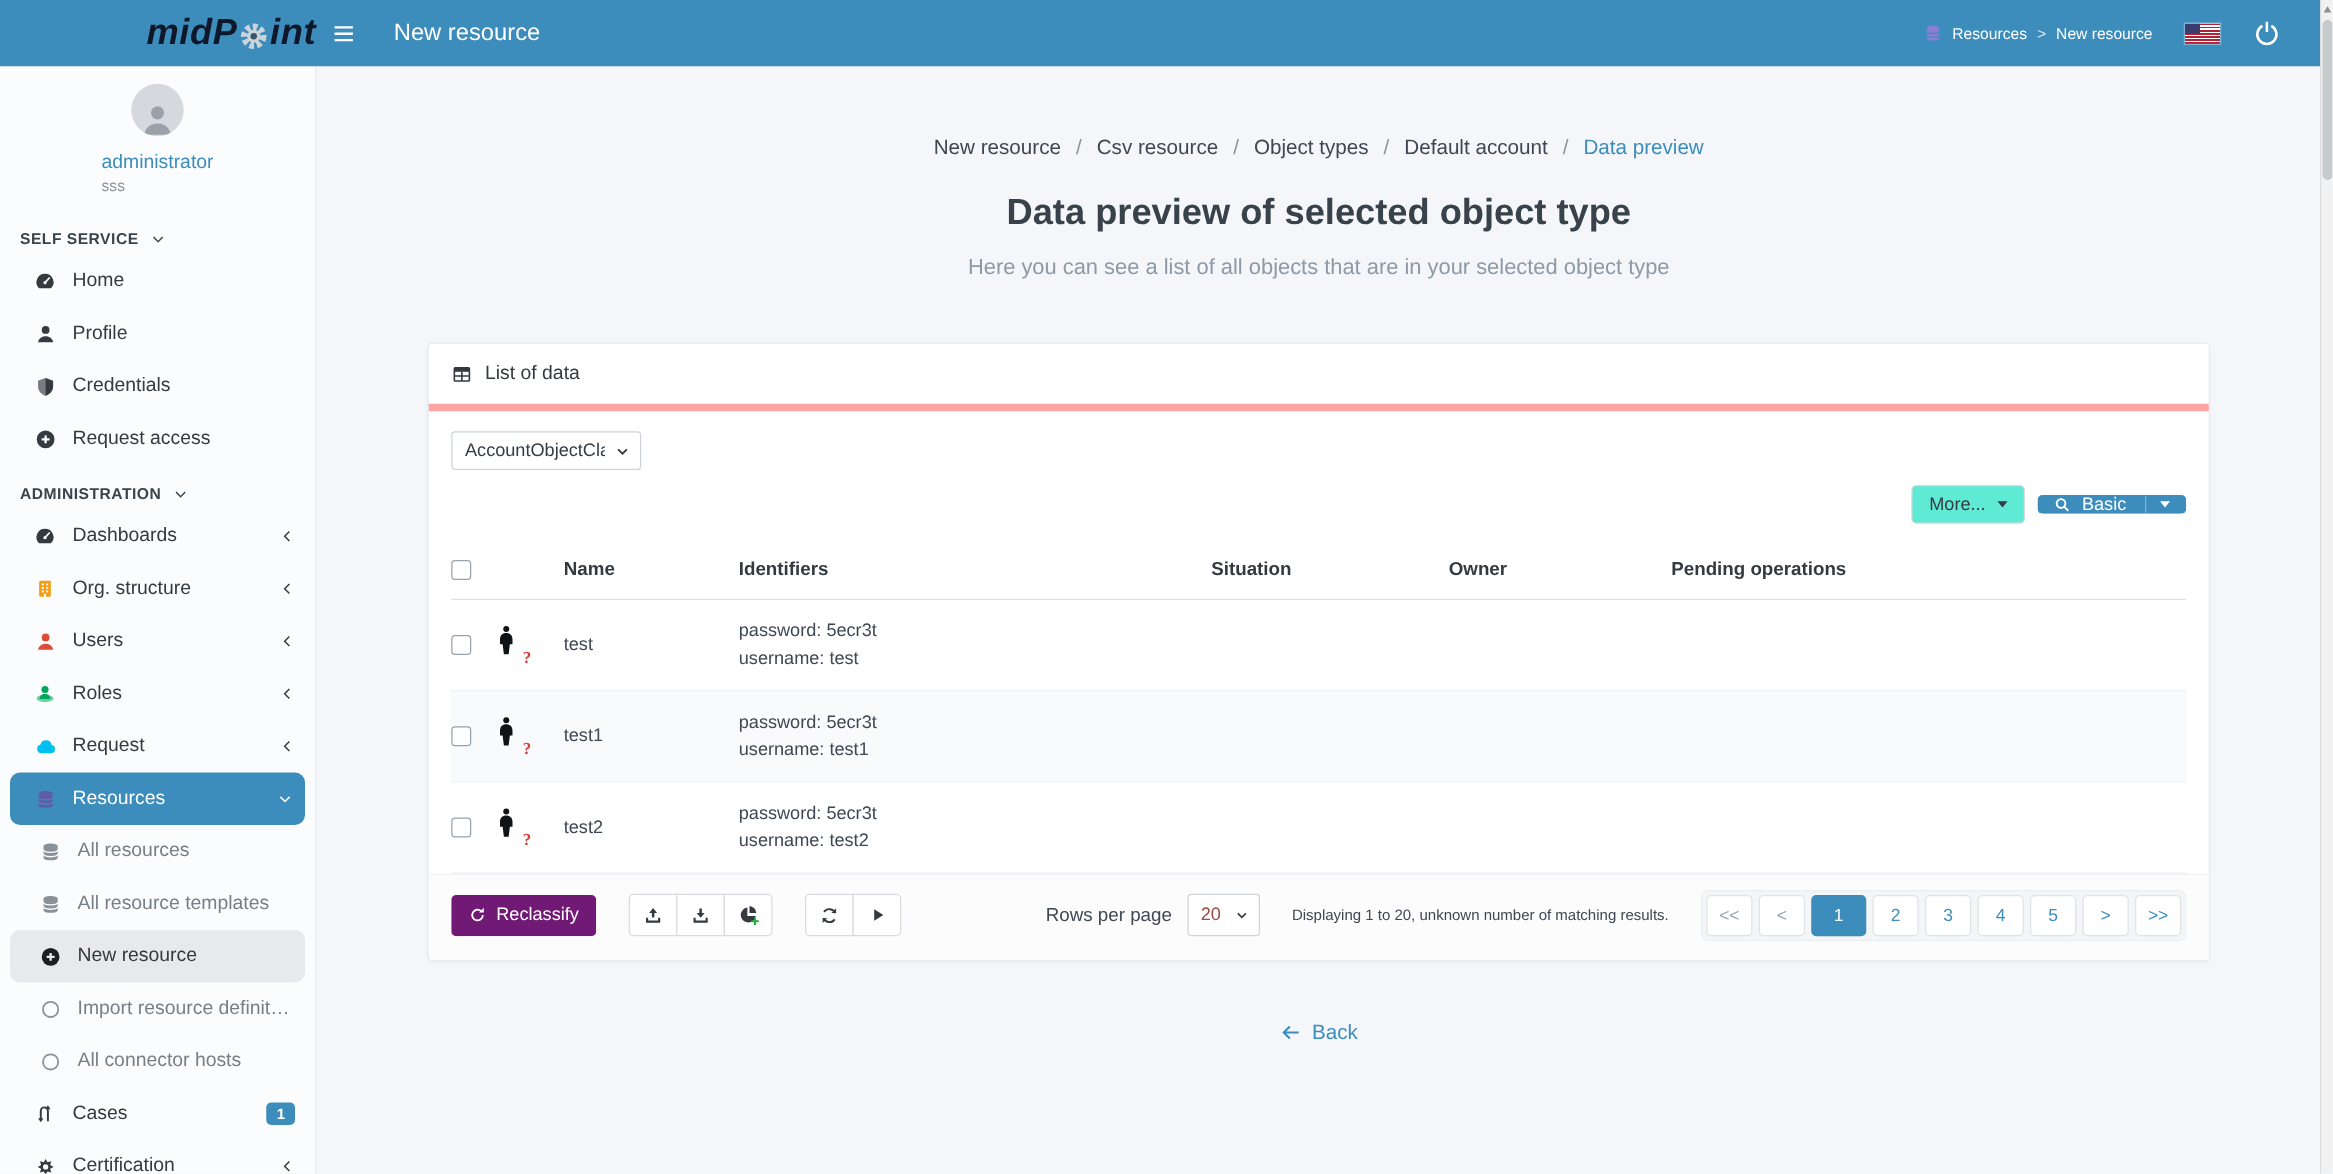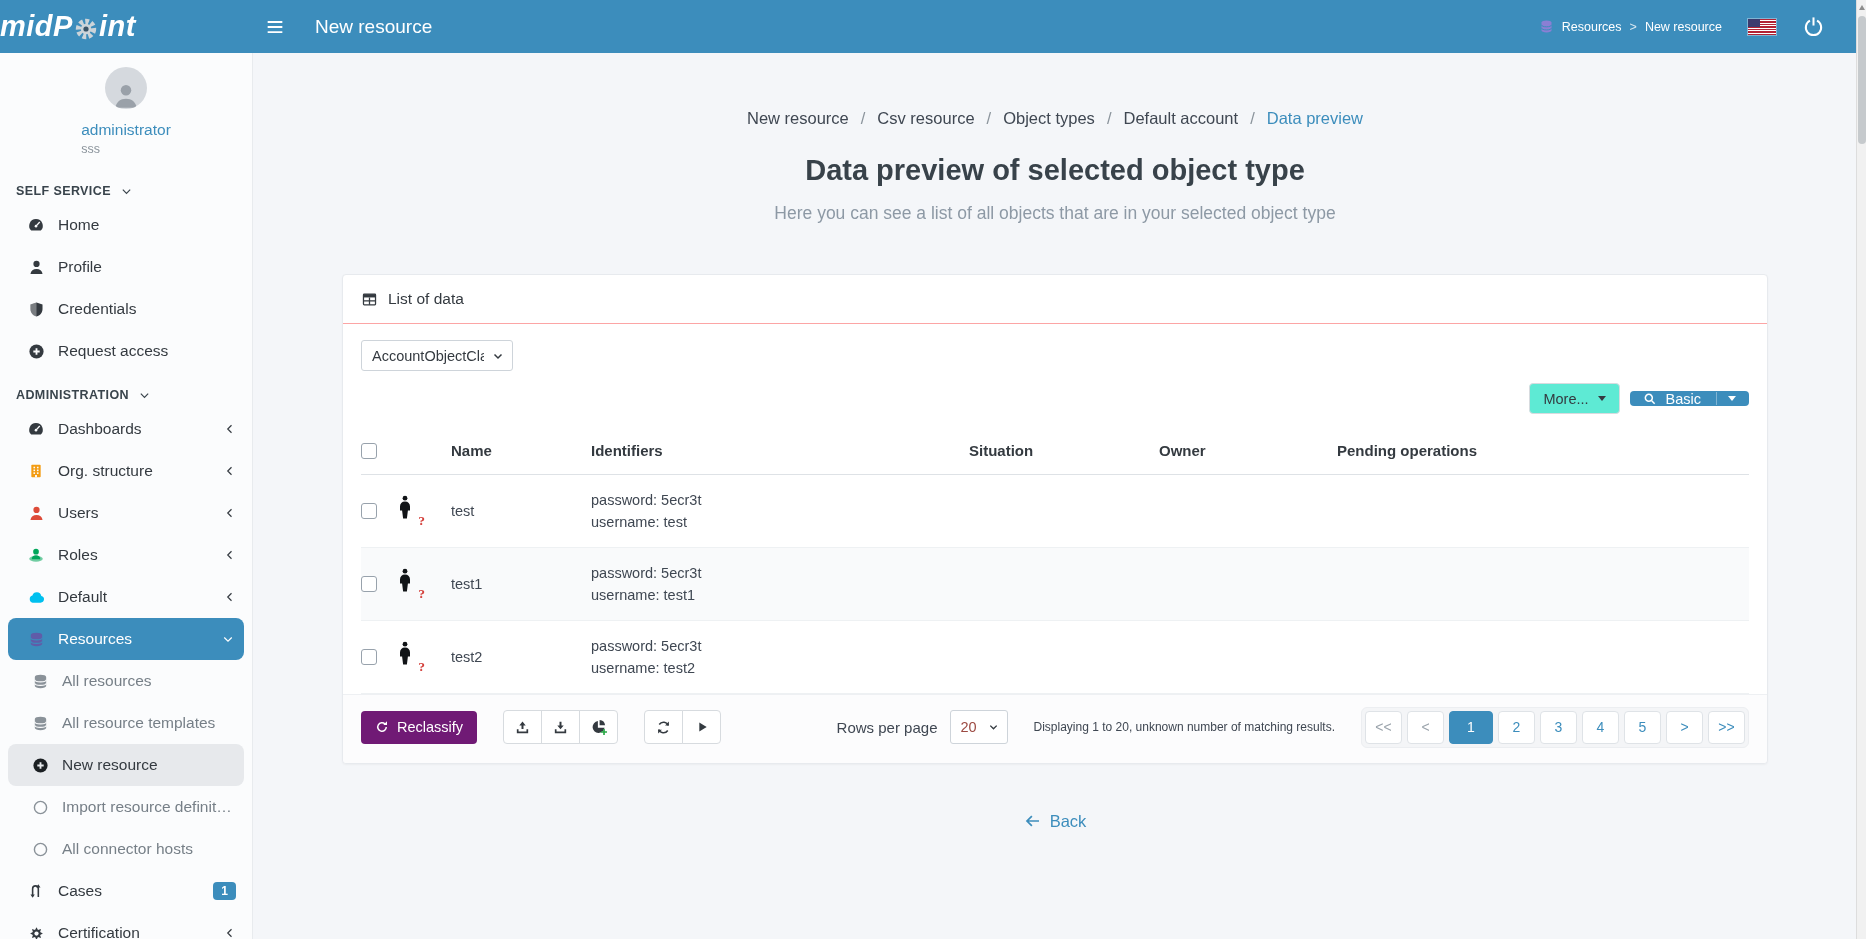--- a/index.html
+++ b/index.html
@@ -2,21 +2,21 @@
 <html><head>
 <meta charset="utf-8">
 <style>
   * { box-sizing: border-box; margin: 0; padding: 0; }
   html,body { width:1866px; height:939px; overflow:hidden; }
   body { font-family: "Liberation Sans", sans-serif; background:#f4f6f9; }
   .app { position:relative; width:1866px; height:939px; overflow:hidden; }
 
   
   .navbar { position:absolute; top:0; left:0; width:1856px; height:53px; background:#3c8dbc; display:flex; align-items:center; z-index:5; }
-  .brand { width:253px; height:53px; display:flex; align-items:center; justify-content:flex-start; color:#ffffff; font-weight:800; font-size:29px; letter-spacing:.5px; font-style:italic; }
+  .brand { width:253px; height:53px; display:flex; align-items:center; justify-content:flex-end; color:#0f172a; font-weight:800; font-size:29px; letter-spacing:.5px; font-style:italic; }
   .brand .gear { display:inline-flex; margin:0 1px; transform:translateY(2px); }
   .nav-main { flex:1; display:flex; align-items:center; height:100%; }
   .hamburger { width:44px; height:53px; display:flex; align-items:center; justify-content:center; color:#fff; cursor:pointer; }
   .page-title { color:#fff; font-size:19px; margin-left:18px; font-weight:400; }
   .nav-right { display:flex; align-items:center; gap:26px; margin-left:auto; padding-right:28px; height:100%; }
   .nav-crumb { display:flex; align-items:center; gap:8px; color:#eaf3f9; font-size:12.5px; }
   .nav-crumb .sep { color:#d9e8f2; }
   .nav-crumb a { color:#fff; text-decoration:none; }
   .flag { position:relative; width:28px; height:16px; background:repeating-linear-gradient(180deg,#b22234 0 1.25px,#fff 1.25px 2.5px); box-shadow:0 0 0 1px rgba(255,255,255,.35); cursor:pointer; }
   .flag::before { content:""; position:absolute; top:0; left:0; width:12px; height:8.5px; background:#3c3b6e; }
@@ -56,21 +56,21 @@
   
   .content { position:absolute; top:53px; left:254px; right:10px; bottom:0; background:#f4f6f9; overflow:hidden; }
   .wiz-crumbs { display:flex; justify-content:center; align-items:center; gap:12px; padding-top:56px; font-size:16.5px; color:#3f4752; }
   .wiz-crumbs .step { cursor:pointer; }
   .wiz-crumbs .sep { color:#8b949c; }
   .wiz-crumbs .current { color:#3c8dbc; }
   .wiz-title { text-align:center; margin-top:26px; font-size:29px; font-weight:700; color:#38424a; }
   .wiz-subtitle { text-align:center; margin-top:16px; font-size:17.5px; color:#8d99a5; }
 
   .card { width:1426px; margin:50px auto 0; background:#fff; border:1px solid #e7eaee; border-radius:4px; box-shadow:0 1px 2px rgba(0,0,0,.04); }
-  .card-header { display:flex; align-items:center; gap:10px; padding:15px 18px; font-size:15.5px; color:#343a40; border-bottom:1px solid #fca5a5; }
+  .card-header { display:flex; align-items:center; gap:10px; padding:15px 18px; font-size:15.5px; color:#343a40; border-bottom:6px solid #fca5a5; }
   .card-header .ic { color:#343a40; display:flex; }
   .card-body { padding:16px 18px 0 18px; }
 
   .select-wrap { position:relative; display:inline-flex; }
   .select-wrap select { appearance:none; -webkit-appearance:none; border:1px solid #ced4da; border-radius:3px; background:#fff; height:31px; font-size:14.5px; color:#343a40; padding:0 28px 0 10px; font-family:"Liberation Sans",sans-serif; cursor:pointer; }
   .select-wrap .sel-caret { position:absolute; right:9px; top:50%; transform:translateY(-50%); pointer-events:none; color:#343a40; display:flex; }
 
   .search-row { display:flex; justify-content:flex-end; align-items:center; gap:10px; margin-top:12px; }
   .btn { display:inline-flex; align-items:center; border-radius:4px; font-size:14.5px; cursor:pointer; border:1px solid transparent; font-family:"Liberation Sans",sans-serif; }
   .btn-more { background:#5eead4; border-color:#d7dbdf; color:#343a40; height:31px; padding:0 13px; gap:9px; }
@@ -295,21 +295,21 @@
             <path fill="none" stroke="currentColor" stroke-width="2.4" d="M15 4.5 7.5 12l7.5 7.5"></path>
           </svg>
         </span>
     </div>
     <div class="mi">
       <span class="ic ic-cyan">
           <svg width="19" height="19" viewBox="0 0 24 24">
             <path fill="currentColor" d="M7 18.5h10.2a4.3 4.3 0 0 0 .9-8.5 5.8 5.8 0 0 0-11.3-.4A4.6 4.6 0 0 0 7 18.5z"></path>
           </svg>
         </span>
-      <span class="lbl">Default</span>
+      <span class="lbl">Request</span>
       <span class="chev-l">
           <svg width="12" height="12" viewBox="0 0 24 24">
             <path fill="none" stroke="currentColor" stroke-width="2.4" d="M15 4.5 7.5 12l7.5 7.5"></path>
           </svg>
         </span>
     </div>
     <div class="mi active-primary">
       <span class="ic ic-purple">
           <svg width="17" height="17" viewBox="0 0 24 24">
             <path fill="currentColor" d="M12 2.5c-4.4 0-8 1.3-8 3v13c0 1.7 3.6 3 8 3s8-1.3 8-3v-13c0-1.7-3.6-3-8-3z"></path>

